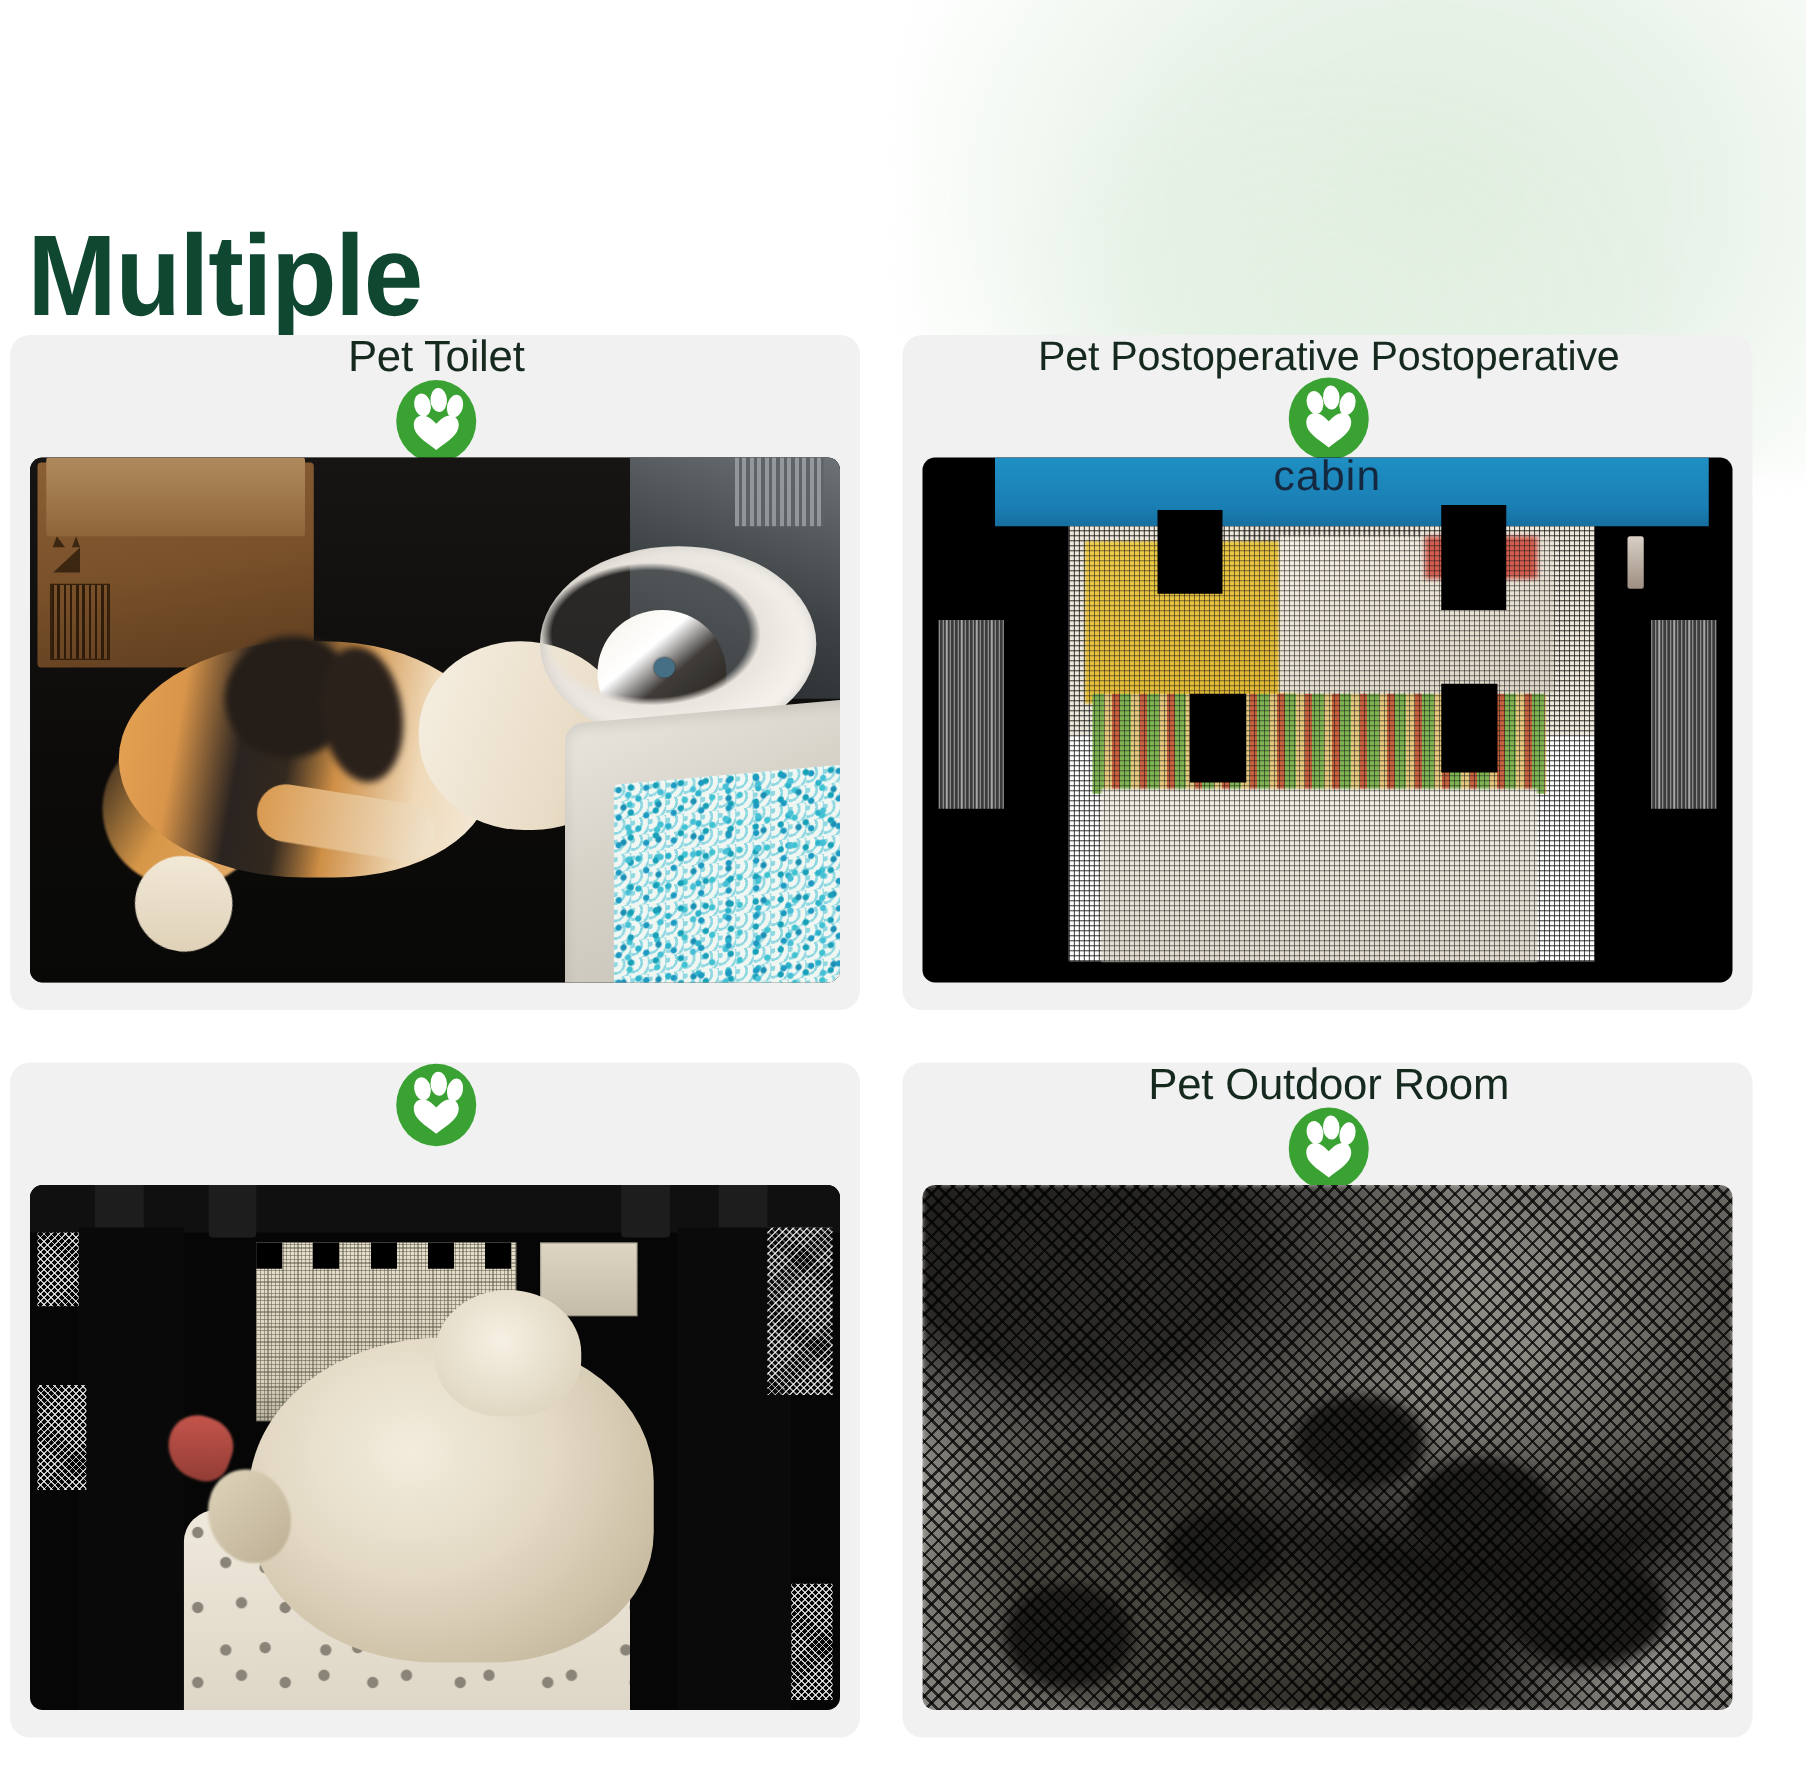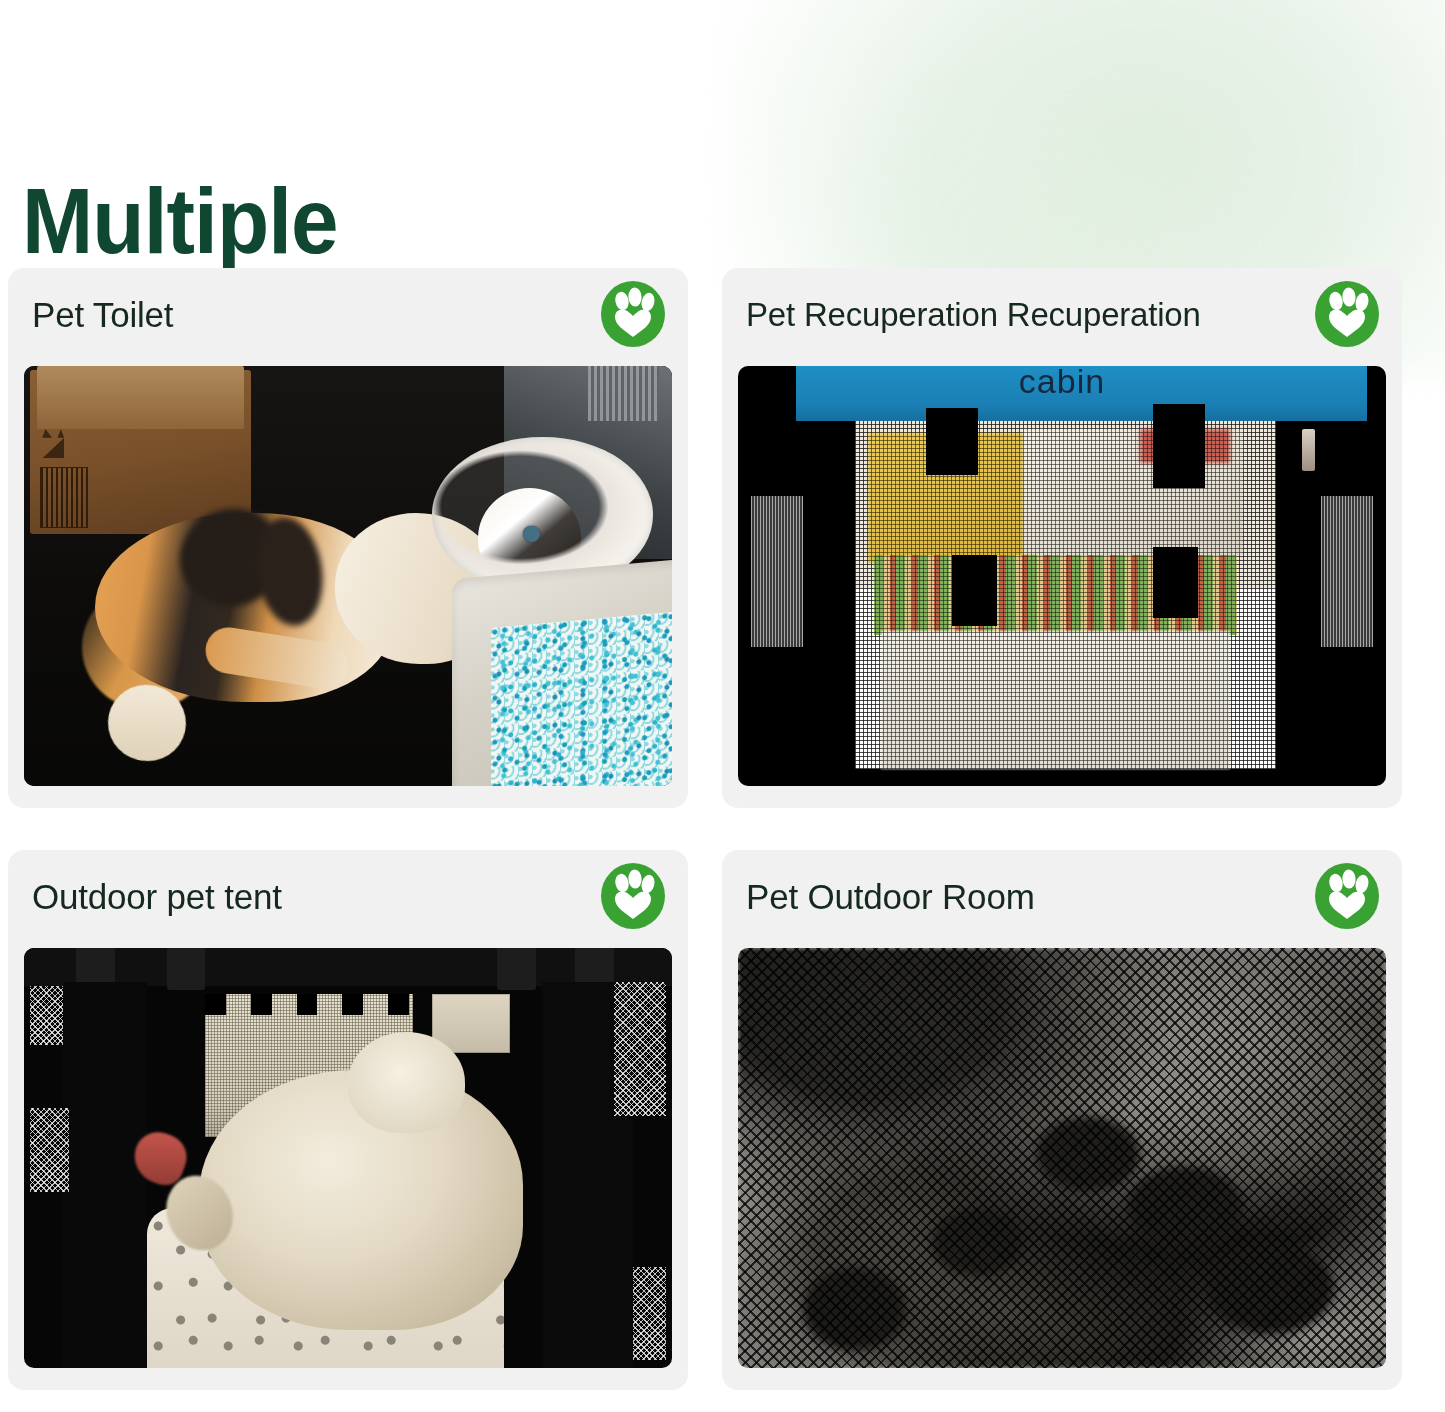--- a/index.html
+++ b/index.html
@@ -54,20 +54,21 @@
     background:#f1f1f1;
     border-radius:16px;
     position:relative;
     overflow:hidden;
   }
   .card-head{
     height:92px;
     display:flex;align-items:center;
     padding:0 22px 0 24px;
     box-sizing:border-box;
+    flex-direction:column;
   }
   .card-title{
     color:#16291f;
     font-size:35px;
     line-height:1;
     white-space:nowrap;
     flex:1 1 auto;
     letter-spacing:-0.2px;
   }
   .card-title.small{font-size:33px;}
@@ -267,21 +268,21 @@
       <div class="cat-head"></div>
         <div class="cat-eye"></div>
       <div class="cone"></div>
       <div class="litterbox"></div>
       <div class="litter"></div>
     </div>
   </div>
 
   <div class="card">
     <div class="card-head">
-      <div class="card-title small">Pet Recuperation Recuperation</div>
+      <div class="card-title small">Pet Postoperative Postoperative</div>
       <svg class="paw-badge" viewBox="0 0 66 68">
         <ellipse cx="33" cy="34" rx="32" ry="33" fill="#3aa233"></ellipse>
         <ellipse cx="22" cy="21" rx="6.6" ry="9.3" fill="#ffffff" transform="rotate(-12 22 21)"></ellipse>
         <ellipse cx="35" cy="17" rx="6.6" ry="9.6" fill="#ffffff" transform="rotate(-3 35 17)"></ellipse>
         <ellipse cx="48" cy="22" rx="6.3" ry="9.3" fill="#ffffff" transform="rotate(14 48 22)"></ellipse>
         <path d="M33 57 C24 50 15 45 15 37 C15 31 20 28 25 30 C28 31 31 34 33 36 C35 34 38 31 41 30 C46 28 51 31 51 37 C51 45 42 50 33 57 Z" fill="#ffffff"></path>
       </svg>
     </div>
     <div class="photo p2">
       <div class="bluestrip"></div>
@@ -298,21 +299,20 @@
       <div class="tab t1"></div>
         <div class="tab t2"></div>
       <div class="tab t3"></div>
         <div class="tab t4"></div>
       <div class="zipper"></div>
     </div>
   </div>
 
   <div class="card">
     <div class="card-head">
-      <div class="card-title">Outdoor pet tent</div>
       <svg class="paw-badge" viewBox="0 0 66 68">
         <ellipse cx="33" cy="34" rx="32" ry="33" fill="#3aa233"></ellipse>
         <ellipse cx="22" cy="21" rx="6.6" ry="9.3" fill="#ffffff" transform="rotate(-12 22 21)"></ellipse>
         <ellipse cx="35" cy="17" rx="6.6" ry="9.6" fill="#ffffff" transform="rotate(-3 35 17)"></ellipse>
         <ellipse cx="48" cy="22" rx="6.3" ry="9.3" fill="#ffffff" transform="rotate(14 48 22)"></ellipse>
         <path d="M33 57 C24 50 15 45 15 37 C15 31 20 28 25 30 C28 31 31 34 33 36 C35 34 38 31 41 30 C46 28 51 31 51 37 C51 45 42 50 33 57 Z" fill="#ffffff"></path>
       </svg>
     </div>
     <div class="photo p3">
       <div class="topbar"></div>

